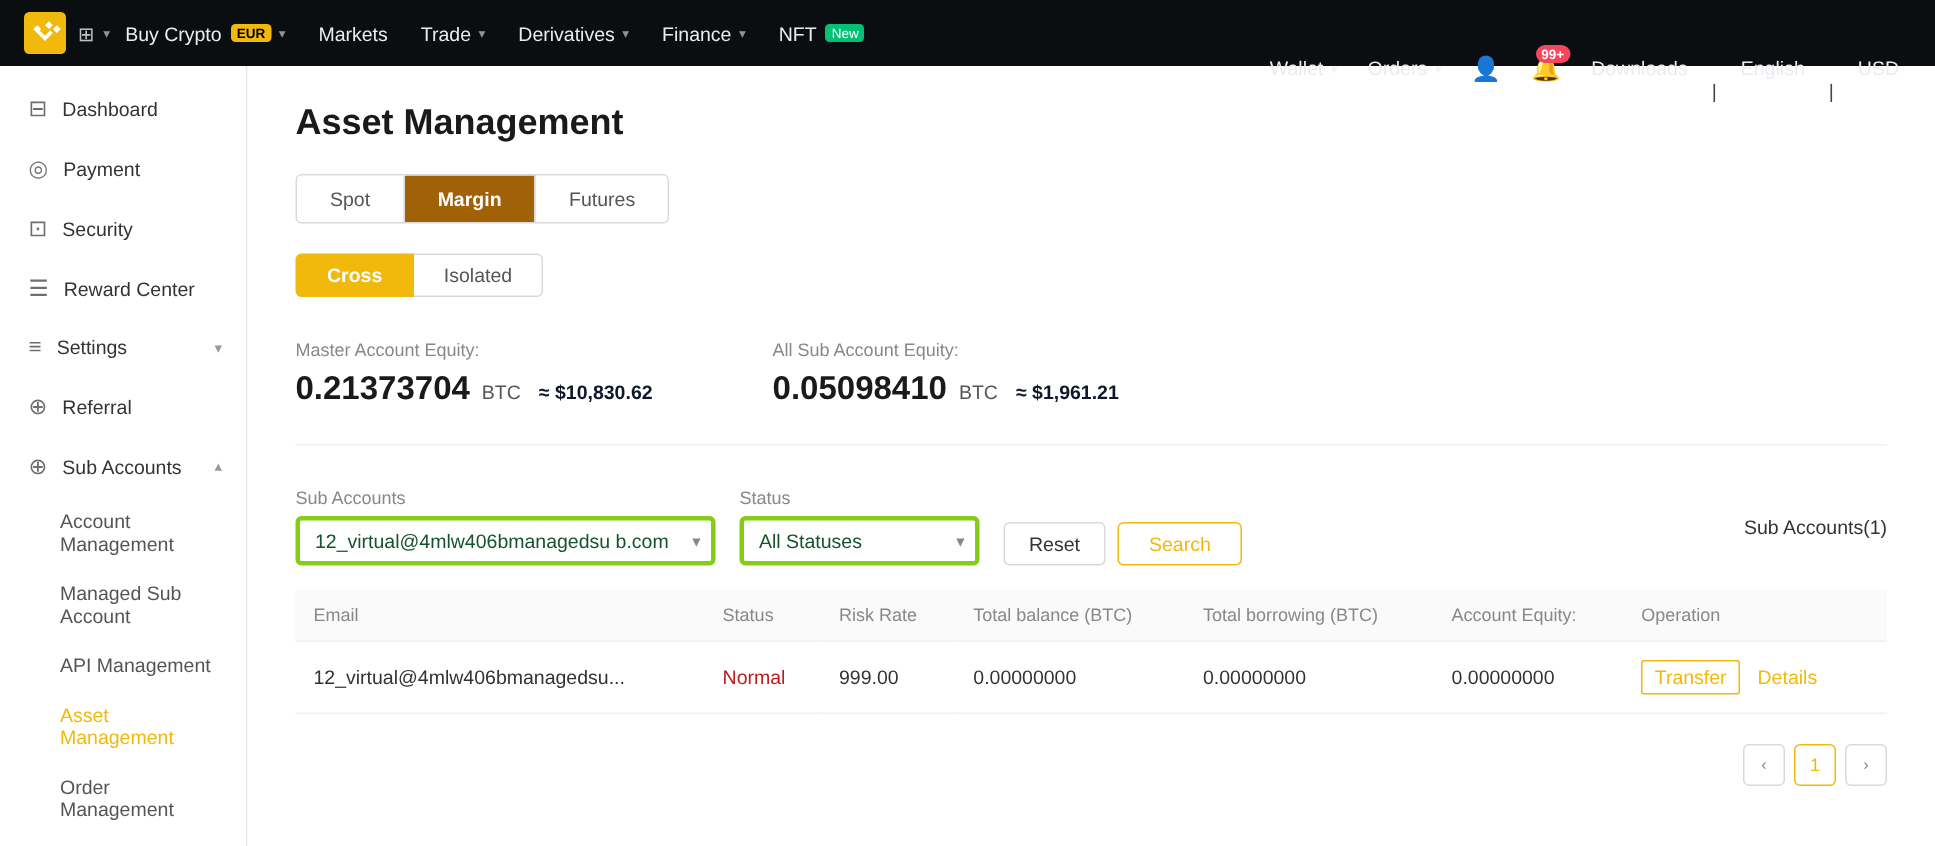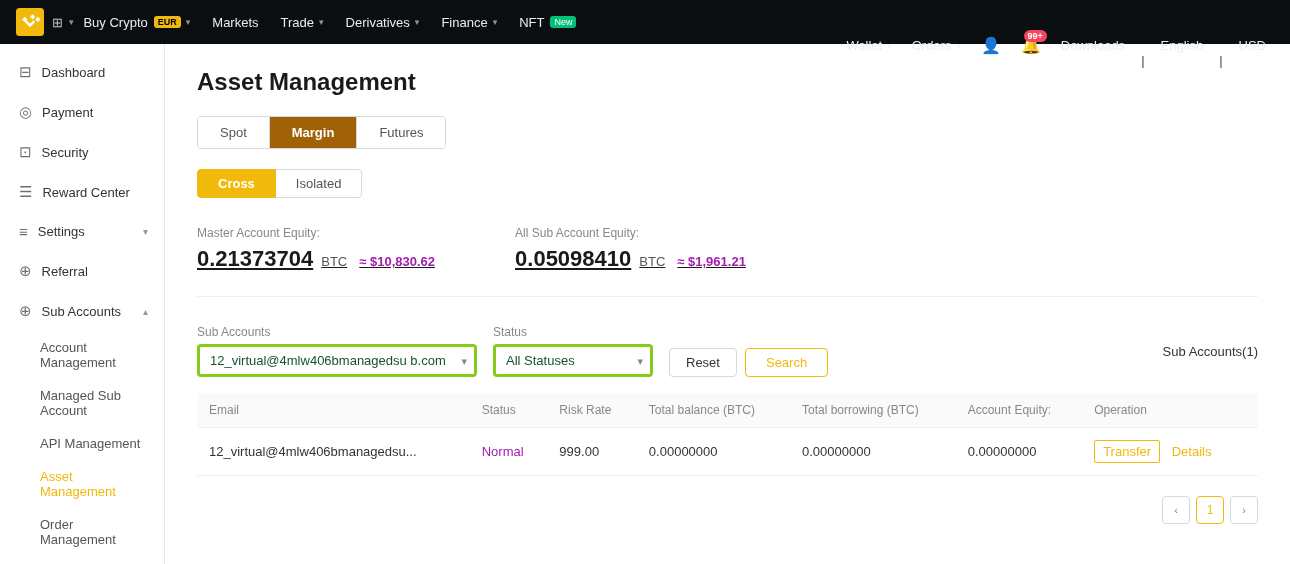--- a/index.html
+++ b/index.html
@@ -231,30 +231,29 @@
       color: #888;
       margin-bottom: 6px;
     }
     .equity-value {
       font-size: 22px;
       font-weight: 600;
       color: #1a1a1a;
       display: flex;
       align-items: baseline;
       gap: 8px;
-      text-decoration: underline;
     }
     .equity-unit {
       font-size: 13px;
       font-weight: 400;
       color: #555;
     }
     .equity-usd {
       font-size: 13px;
-      color: #a21caf;
+      color: #0f172a;
       margin-left: 4px;
     }
 
     
     .filter-row {
       display: flex;
       align-items: flex-end;
       gap: 16px;
       margin-bottom: 16px;
     }
@@ -344,21 +343,21 @@
       color: #888;
       font-weight: 400;
       border-bottom: 1px solid #f0f0f0;
     }
     .data-table td {
       padding: 12px 12px;
       font-size: 13px;
       color: #333;
       border-bottom: 1px solid #f0f0f0;
     }
-    .status-normal { color: #a21caf; }
+    .status-normal { color: #b91c1c; }
     .op-transfer {
       color: #f0b90b;
       cursor: pointer;
       border: 1px solid #f0b90b;
       padding: 3px 8px;
       border-radius: 2px;
       display: inline-block;
     }
     .op-details {
       color: #f0b90b;

